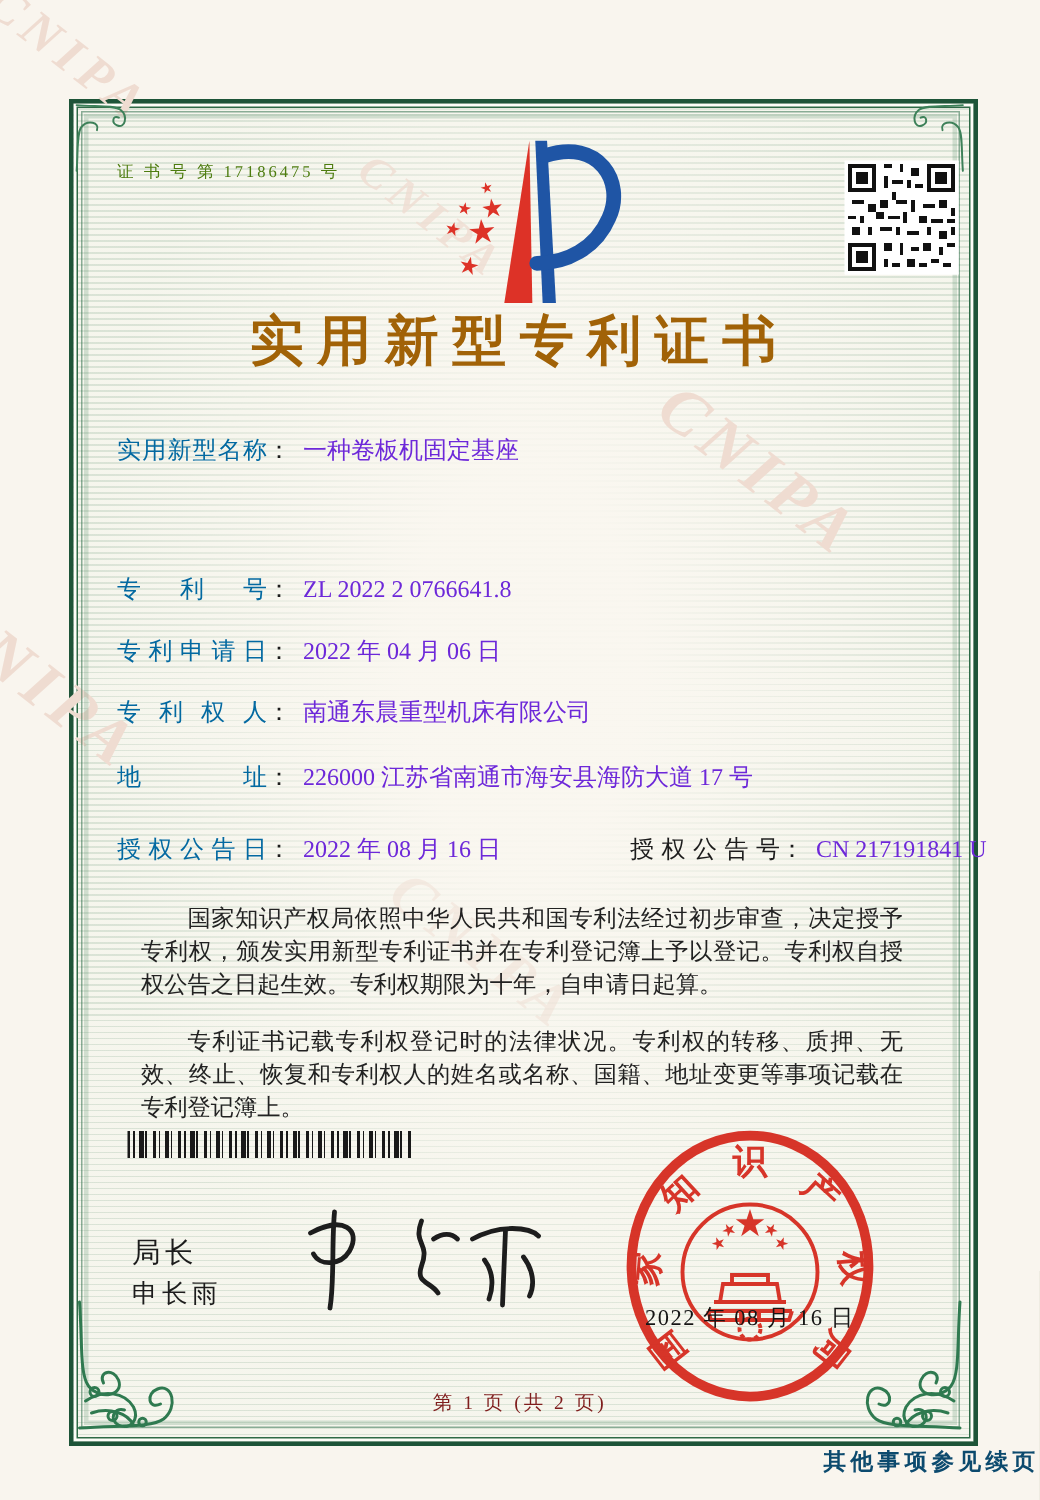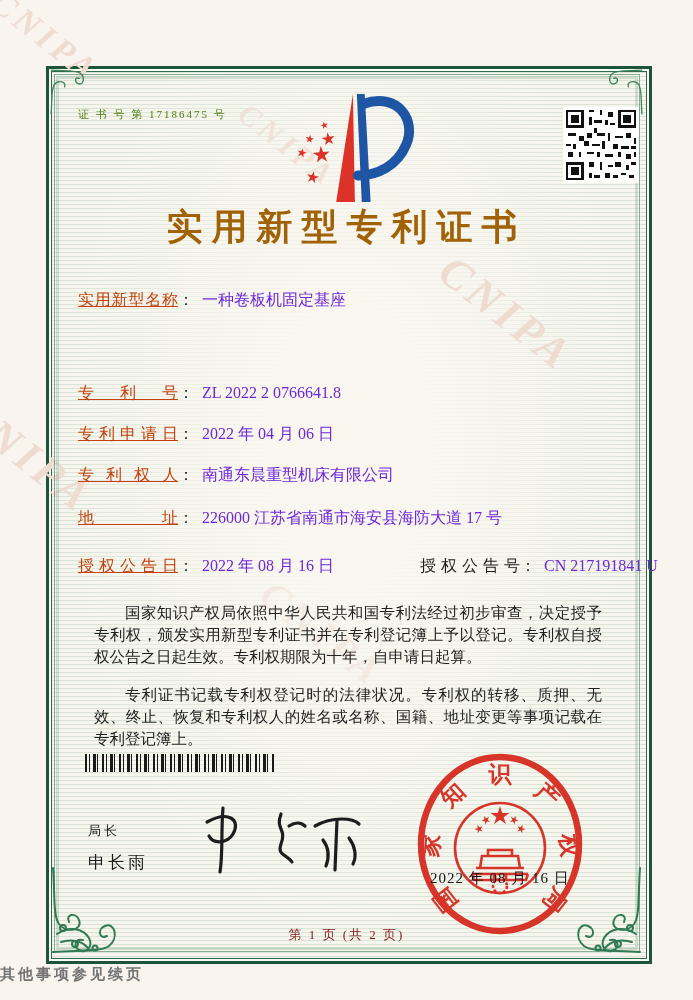--- a/index.html
+++ b/index.html
@@ -46,21 +46,21 @@
   .logo{position:absolute; left:278px; top:88px; z-index:4;}
   .qr{position:absolute; left:563px; top:107px; width:76px; height:76px; z-index:4; background:#fff;}
   .title{
     position:absolute; left:0; top:203px; width:100%; z-index:4; text-align:center;
     font-size:36px; font-weight:bold; letter-spacing:9px; color:#a16207;
   }
   
   .row{position:absolute; left:78px; z-index:4; font-size:16px; white-space:nowrap;}
   .lab{
     display:inline-block; width:100px; text-align:justify; text-align-last:justify;
-    -moz-text-align-last:justify; color:#c2410c;text-decoration:underline;
+    -moz-text-align-last:justify; color:#0369a1;
   }
   .colon{display:inline-block;}
   .val{margin-left:8px; color:#6d28d9;}
   .r0{top:290px;} .r1{top:345px;} .r2{top:383px;} .r3{top:424px;}
   .r4{top:465px;} .r5{top:508px;} .r6{top:556px;}
   .pair2{position:absolute; left:342px; top:0; white-space:nowrap;}
   .lab2{display:inline-block; width:100px; text-align:justify; text-align-last:justify;}
   
   .body-text{
     position:absolute; left:78px; top:586px; width:540px; z-index:4;
@@ -69,31 +69,31 @@
   .body-text p{margin:16px; text-indent:2em;}
   
   .barcode{
     position:absolute; left:85px; top:754px; width:190px; height:18px; z-index:4;
     background:repeating-linear-gradient(90deg,
       #191919 0 2px, rgba(0,0,0,0) 2px 4px,
       #191919 4px 5px, rgba(0,0,0,0) 5px 8px,
       #191919 8px 11px, rgba(0,0,0,0) 11px 12px,
       #191919 12px 13px, rgba(0,0,0,0) 13px 17px);
   }
-  .signer-title{position:absolute; left:88px; top:822px; z-index:4; font-size:13px; letter-spacing:3px;}
+  .signer-title{position:absolute; left:88px; top:822px; z-index:4; font-size:19px; letter-spacing:3px;}
   .signer-name{position:absolute; left:88px; top:851px; z-index:4; font-size:17px; letter-spacing:3px;}
   .signature{position:absolute; left:193px; top:796px; z-index:4;}
   .seal{position:absolute; left:414px; top:752px; z-index:5; opacity:.93;}
   .seal-char{font-size:23px; font-weight:bold; fill:#d5271b; font-family:"Liberation Serif","DejaVu Serif",serif;}
   .seal-date{
     position:absolute; left:430px; top:869px; width:170px; z-index:6;
     font-size:15px; color:#151515; letter-spacing:1px; white-space:nowrap;
   }
   .page-info{position:absolute; left:0; top:926px; width:100%; z-index:4; text-align:center; font-size:13px; letter-spacing:2px; color:#7f1d1d;}
-  .footer-note{position:absolute; left:0; top:965px; width:100%; z-index:4; text-align:left; font-size:15px; font-weight:bold; letter-spacing:3px; color:#737373;}
+  .footer-note{position:absolute; left:0; top:965px; width:100%; z-index:4; text-align:right; font-size:15px; font-weight:bold; letter-spacing:3px; color:#0c4a6e;}
 </style>
 </head>
 <body>
 
 <div class="page">
 
   <div class="frame"></div>
 
   <div class="wm wm1">CNIPA</div>
   <div class="wm wm2">CNIPA</div>

